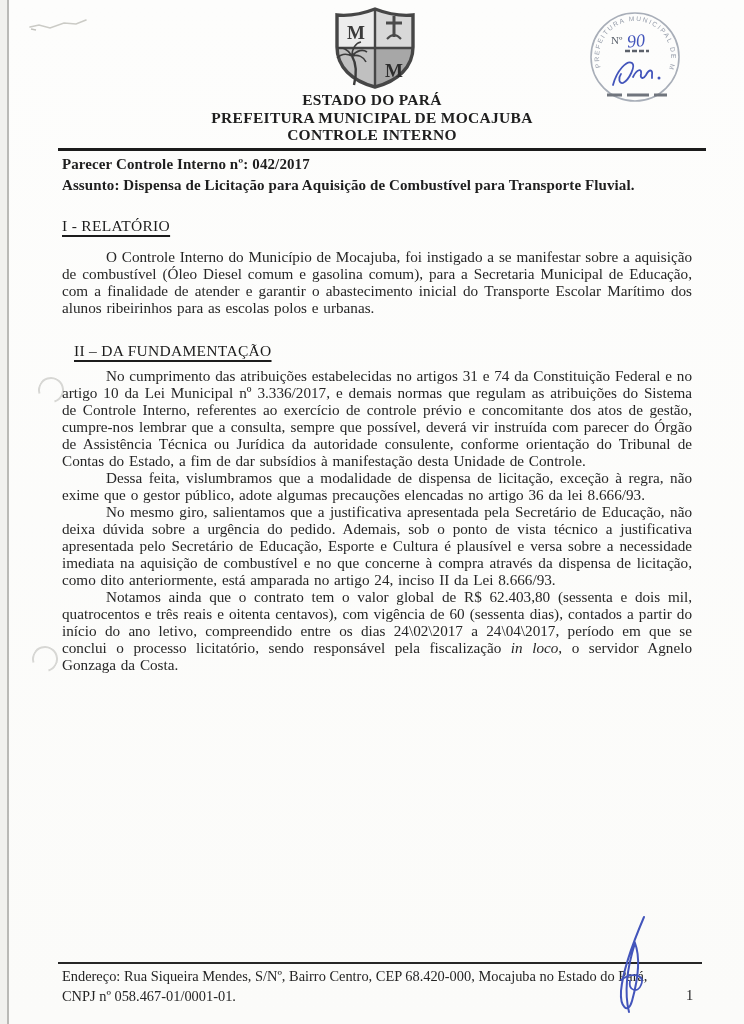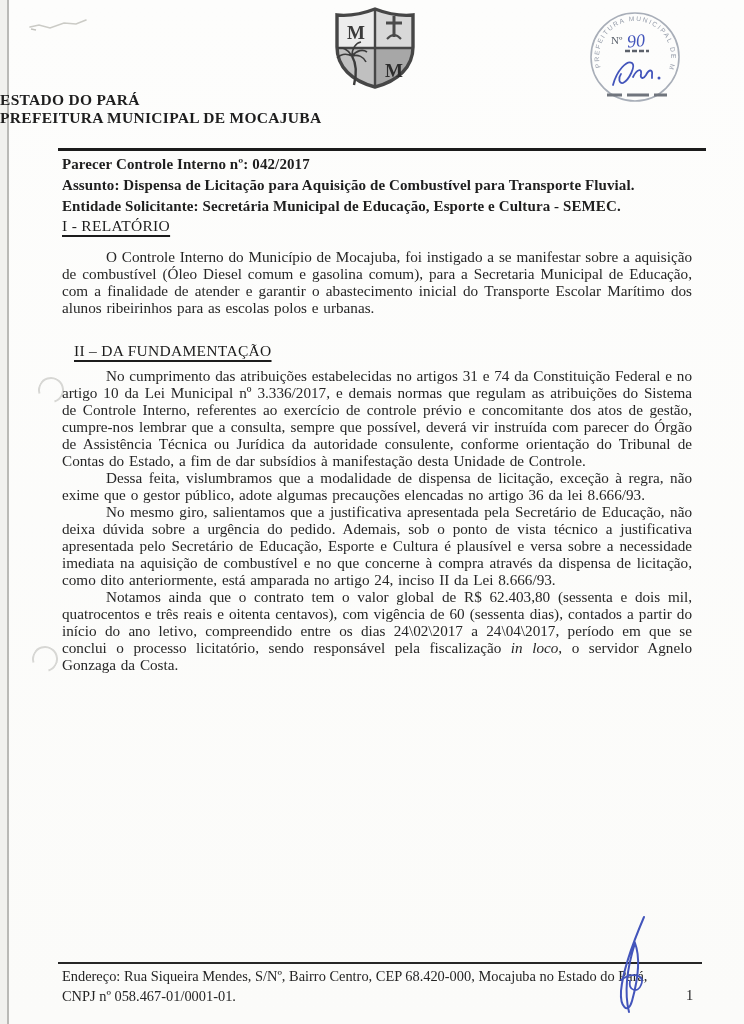--- a/index.html
+++ b/index.html
@@ -21,21 +21,21 @@
   .pencil-mark{position:absolute;left:28px;top:12px;}
   
   .hole{position:absolute;width:22px;height:22px;border-radius:50%;
     border:2px solid #d7d7d4;border-bottom-color:transparent;transform:rotate(28deg);}
   .hole.h1{left:38px;top:377px;}
   .hole.h2{left:32px;top:646px;}
   
   .crest{position:absolute;left:328px;top:5px;}
   .stamp{position:absolute;left:582px;top:6px;}
   
-  .org-header{position:absolute;left:0;top:91px;width:744px;text-align:left;
+  .org-header{position:absolute;left:0;top:91px;width:744px;text-align:center;
     font-weight:bold;font-size:15.5px;line-height:17.5px;letter-spacing:.3px;color:#1e1e1e;}
   .top-rule{position:absolute;left:58px;top:148px;width:648px;height:3px;background:#1c1c1c;}
   
   .meta{position:absolute;left:62px;top:154px;width:640px;
     font-weight:bold;font-size:15px;line-height:21px;color:#1e1e1e;letter-spacing:.1px;}
   
   .doc-body{position:absolute;left:62px;top:217px;width:630px;font-size:15.2px;color:#262626;}
   .section-heading{font-weight:normal;font-size:15.5px;color:#1c1c1c;letter-spacing:.3px;
     text-decoration:underline;text-underline-offset:4px;text-decoration-thickness:1.5px;
     margin:0 0 13px 0;}
@@ -104,27 +104,27 @@
       <path d="M31,79 C35,64 45,54 50,57 C54,60 47,74 41,77 C37,78 36,72 39,68
                M51,71 C55,63 60,62 59,68 C58,72 61,74 64,69 C67,63 71,63 70,69 L70,72" fill="none" stroke="#4355bb" stroke-width="1.8" stroke-linecap="round"></path>
       <circle cx="77" cy="72" r="1.5" fill="#4355bb"></circle>
     </g>
     <path d="M25,89 h15 M45,89 h22 M72,89 h13" stroke="#70757d" stroke-width="3"></path>
   </svg>
 
   <div class="org-header">
     <div>ESTADO DO PARÁ</div>
     <div>PREFEITURA MUNICIPAL DE MOCAJUBA</div>
+    <div>CONTROLE INTERNO</div>
   </div>
   <div class="top-rule"></div>
 
   <div class="meta">
     <div>Parecer Controle Interno nº: 042/2017</div>
     <div>Assunto: Dispensa de Licitação para Aquisição de Combustível para Transporte Fluvial.</div>
-    <div>Entidade Solicitante: Secretária Municipal de Educação, Esporte e Cultura - SEMEC.</div>
   </div>
 
   <div class="doc-body">
     <div class="section-heading">I - RELATÓRIO</div>
     <p>O Controle Interno do Município de Mocajuba, foi instigado a se manifestar sobre a aquisição de combustível (Óleo Diesel comum e gasolina comum), para a Secretaria Municipal de Educação, com a finalidade de atender e garantir o abastecimento inicial do Transporte Escolar Marítimo dos alunos ribeirinhos para as escolas polos e urbanas.</p>
 
     <div class="section-heading second">II – DA FUNDAMENTAÇÃO</div>
     <p>No cumprimento das atribuições estabelecidas no artigos 31 e 74 da Constituição Federal e no artigo 10 da Lei Municipal nº 3.336/2017, e demais normas que regulam as atribuições do Sistema de Controle Interno, referentes ao exercício de controle prévio e concomitante dos atos de gestão, cumpre-nos lembrar que a consulta, sempre que possível, deverá vir instruída com parecer do Órgão de Assistência Técnica ou Jurídica da autoridade consulente, conforme orientação do Tribunal de Contas do Estado, a fim de dar subsídios à manifestação desta Unidade de Controle.</p>
     <p>Dessa feita, vislumbramos que a modalidade de dispensa de licitação, exceção à regra, não exime que o gestor público, adote algumas precauções elencadas no artigo 36 da lei 8.666/93.</p>
     <p>No mesmo giro, salientamos que a justificativa apresentada pela Secretário de Educação, não deixa dúvida sobre a urgência do pedido. Ademais, sob o ponto de vista técnico a justificativa apresentada pelo Secretário de Educação, Esporte e Cultura é plausível e versa sobre a necessidade imediata na aquisição de combustível e no que concerne à compra através da dispensa de licitação, como dito anteriormente, está amparada no artigo 24, inciso II da Lei 8.666/93.</p>

